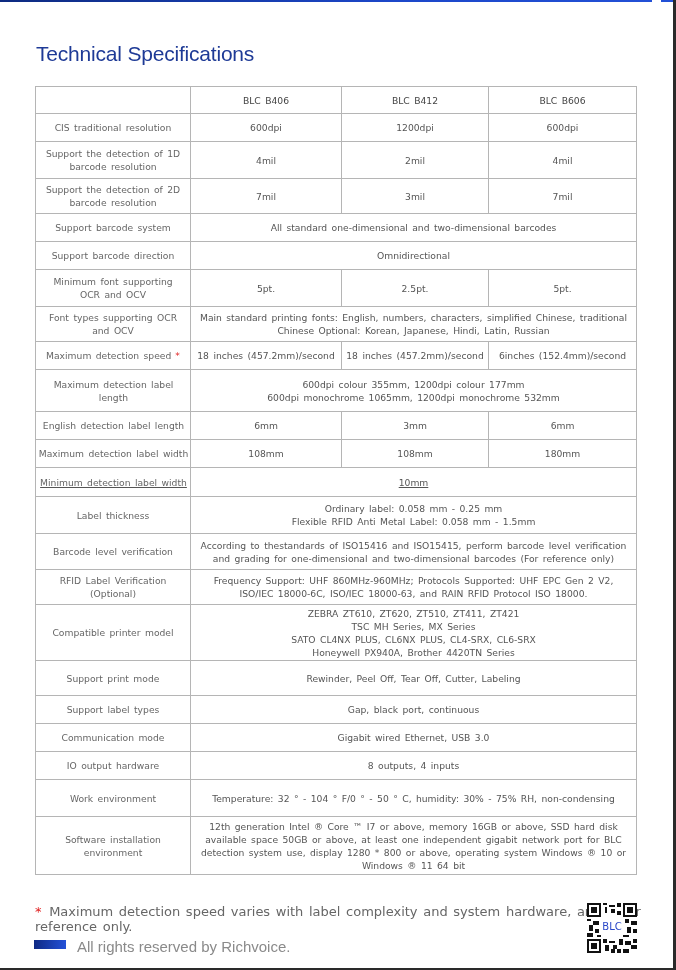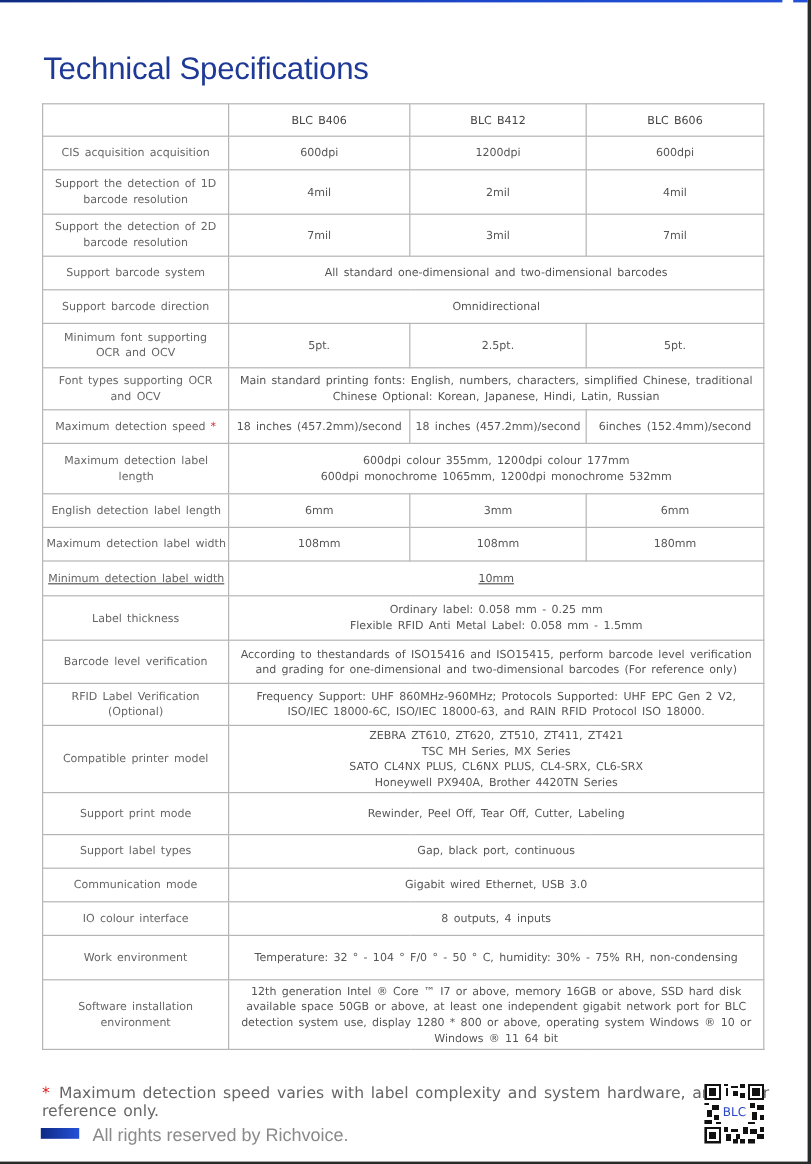--- a/index.html
+++ b/index.html
@@ -17,21 +17,21 @@
   }
   .right-edge {
     position: absolute; left: 673px; top: 0; width: 3px; height: 970px; background: #2a2a2a;
   }
   .bottom-edge {
     position: absolute; left: 0; top: 968px; width: 676px; height: 2px; background: #2a2a2a;
   }
   .page-title {
     position: absolute; left: 36px; top: 42px;
     font-family: "Liberation Sans", sans-serif;
-    font-size: 26px; color: #1e3a96; font-weight: normal;
+    font-size: 21px; color: #1e3a96; font-weight: normal;
     letter-spacing: -0.2px;
   }
   table.specs {
     position: absolute; left: 35px; top: 86px; width: 601px;
     border-collapse: collapse; table-layout: fixed;
     font-size: 9.2px; color: #555;
   }
   table.specs td {
     border: 1.5px solid #b5b5b5;
     text-align: center; vertical-align: middle;
@@ -77,21 +77,21 @@
       <col style="width:148px">
   </colgroup>
   <tbody id="specs-body">
       <tr style="height: 27px;">
         <td style="color: rgb(68, 68, 68);"></td>
         <td style="color: rgb(68, 68, 68); border-radius: 10px;">BLC B406</td>
         <td style="color: rgb(68, 68, 68);">BLC B412</td>
         <td style="color: rgb(68, 68, 68);">BLC B606</td>
       </tr>
       <tr style="height: 28px;">
-        <td class="label"><span>CIS acquisition acquisition</span></td>
+        <td class="label"><span>CIS traditional resolution</span></td>
         <td>600dpi</td>
         <td>1200dpi</td>
         <td>600dpi</td>
       </tr>
       <tr style="height: 37px;">
         <td class="label"><span>Support the detection of 1D barcode resolution</span></td>
         <td>4mil</td>
         <td>2mil</td>
         <td>4mil</td>
       </tr>
@@ -178,21 +178,21 @@
       </tr>
       <tr style="height: 28px;">
         <td class="label"><span>Support label types</span></td>
         <td colspan="3">Gap, black port, continuous</td>
       </tr>
       <tr style="height: 28px;">
         <td class="label"><span>Communication mode</span></td>
         <td colspan="3">Gigabit wired Ethernet, USB 3.0</td>
       </tr>
       <tr style="height: 28px;">
-        <td class="label"><span>IO colour interface</span></td>
+        <td class="label"><span>IO output hardware</span></td>
         <td colspan="3">8 outputs, 4 inputs</td>
       </tr>
       <tr style="height: 37px;">
         <td class="label"><span>Work environment</span></td>
         <td colspan="3">Temperature: 32 ° - 104 ° F/0 ° - 50 ° C, humidity: 30% - 75% RH, non-condensing</td>
       </tr>
       <tr style="height: 58px;">
         <td class="label"><span>Software installation environment</span></td>
         <td colspan="3">12th generation Intel ® Core ™ I7 or above, memory 16GB or above, SSD hard disk available space 50GB or above, at least one independent gigabit network port for BLC detection system use, display 1280 * 800 or above, operating system Windows ® 10 or Windows ® 11 64 bit</td>
       </tr>

